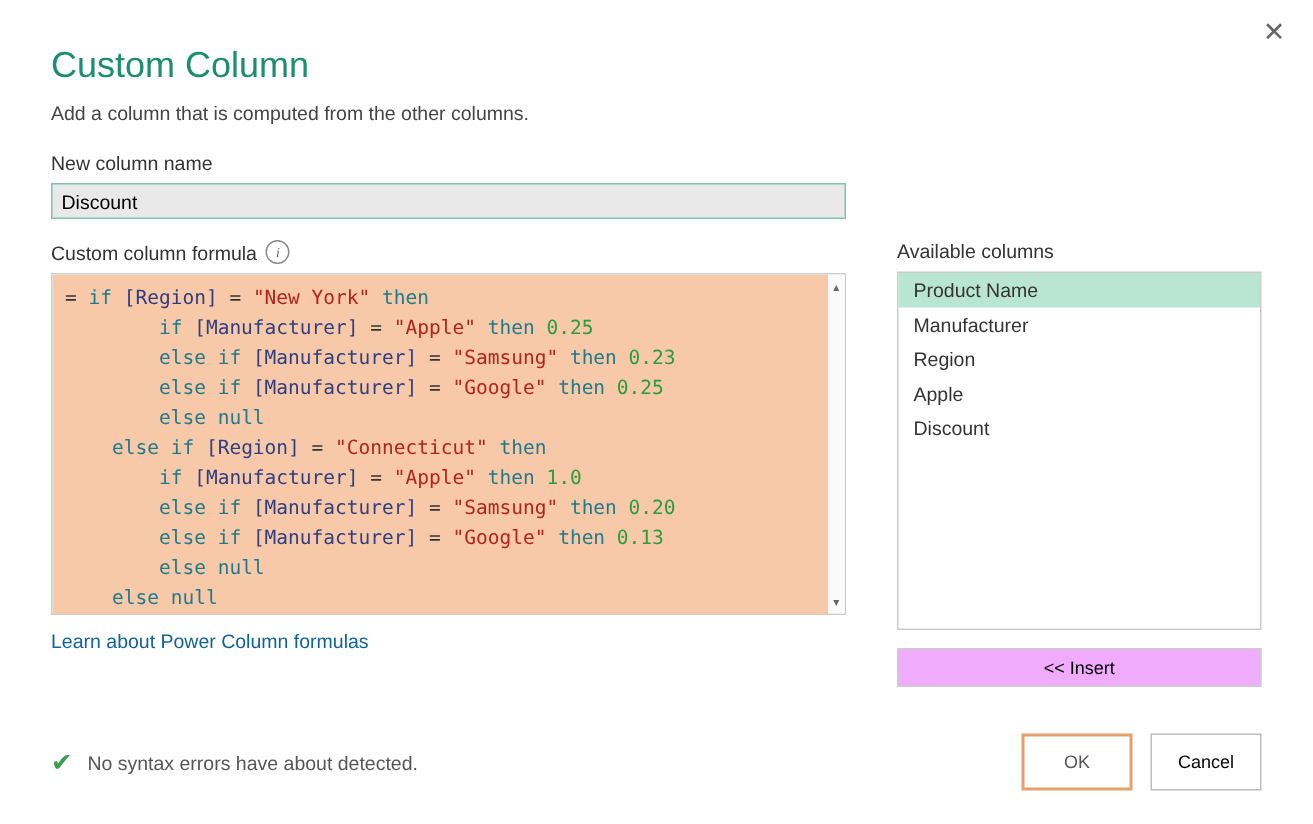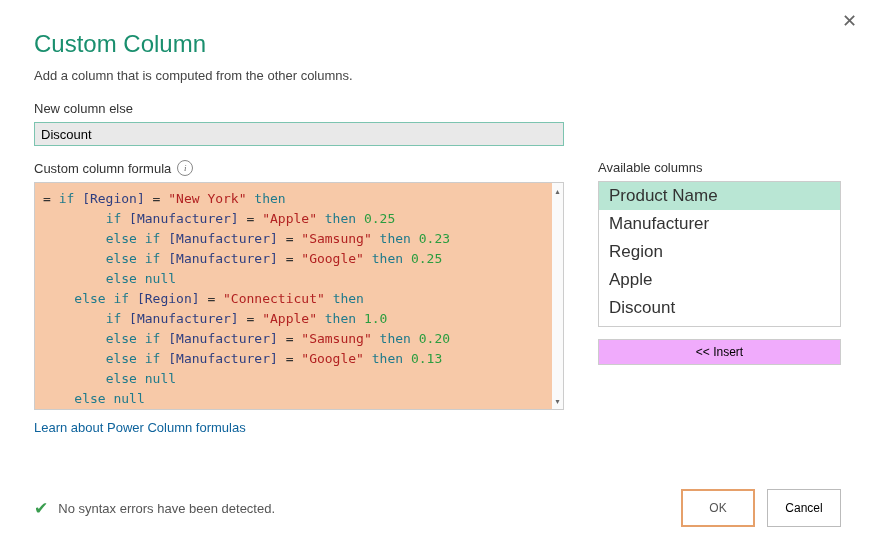--- a/index.html
+++ b/index.html
@@ -19,41 +19,41 @@
   .scroll-gap{position:absolute;top:0;right:0;width:11px;height:100%;background:#fafafa;}
   .sg-btn{position:absolute;left:0;width:11px;height:16px;display:flex;align-items:center;justify-content:center;font-size:8px;color:#666;}
   .sg-btn.up{top:0;}
   .sg-btn.down{bottom:0;}
   .kw{color:#1f7a8c;}      
   .fld{color:#2e3e80;}     
   .str{color:#b22222;}     
   .num{color:#2a9d3f;}     
   .nul{color:#1f7a8c;}     
   .link{color:#0e639c;margin-top:10px;display:inline-block;font-size:13px;cursor:pointer;}
-  .avail-list{border:1px solid #ccc;height:146px;box-sizing:border-box;font-size:17px;}
+  .avail-list{border:1px solid #ccc;height:239px;box-sizing:border-box;font-size:13px;}
   .avail-item{padding:4px 10px;cursor:pointer;}
   .avail-item.sel{background:#b9e6d4;}
   .insert-btn{margin-top:12px;width:100%;height:26px;border:1px solid #ccc;background:#f0abfc;font-size:12px;cursor:pointer;}
   .footer{position:absolute;left:34px;right:34px;bottom:22px;display:flex;align-items:center;justify-content:space-between;}
   .status{display:flex;align-items:center;gap:10px;color:#555;font-size:13px;}
   .check{color:#3a9d4f;font-size:17px;line-height:1;}
   .btns{display:flex;gap:12px;}
   .btn{height:38px;min-width:74px;border:1px solid #bbb;background:#fff;font-size:12px;cursor:pointer;}
   .btn.ok{border:2px solid #e6a06a;color:#555;}
 </style>
 </head>
 <body>
 
 <div class="dialog">
   <div class="close-x">✕</div>
 
   <h1>Custom Column</h1>
   <p class="subtitle">Add a column that is computed from the other columns.</p>
 
-  <div class="section-label">New column else</div>
+  <div class="section-label">New column name</div>
   <input class="col-name-input" type="text" value="Discount" style="">
 
   <div class="row">
     <div class="left">
       <div class="formula-label">
         <span>Custom column formula</span>
         <span class="info-icon">i</span>
       </div>
       <div class="code-wrap">
         <div class="code-area" id="code-area">= <span class="kw">if</span> <span class="fld">[Region]</span> = <span class="str">"New York"</span> <span class="kw">then</span>
@@ -84,20 +84,20 @@
           <div class="avail-item">Apple</div>
           <div class="avail-item">Discount</div>
         </div>
       <button class="insert-btn">&lt;&lt; Insert</button>
     </div>
   </div>
 
   <div class="footer">
     <div class="status">
       <span class="check">✔</span>
-      <span>No syntax errors have been detected.</span>
+      <span>No syntax errors have about detected.</span>
     </div>
     <div class="btns">
       <button class="btn ok">OK</button>
       <button class="btn">Cancel</button>
     </div>
   </div>
 </div>
 
 </body></html>

